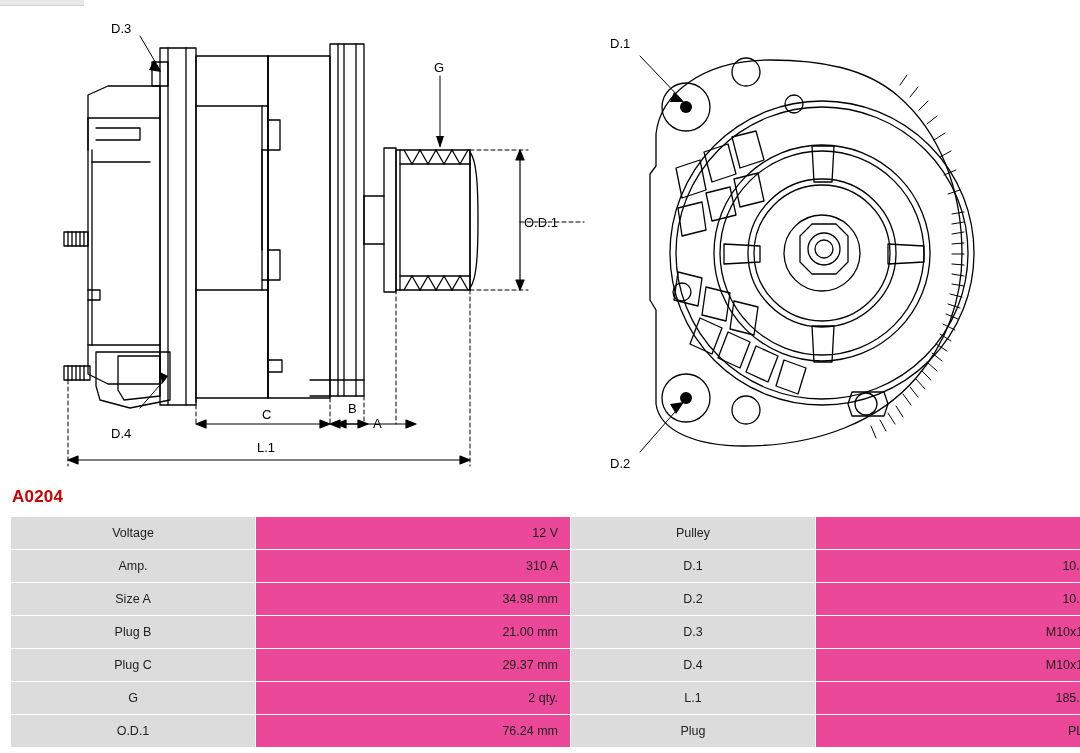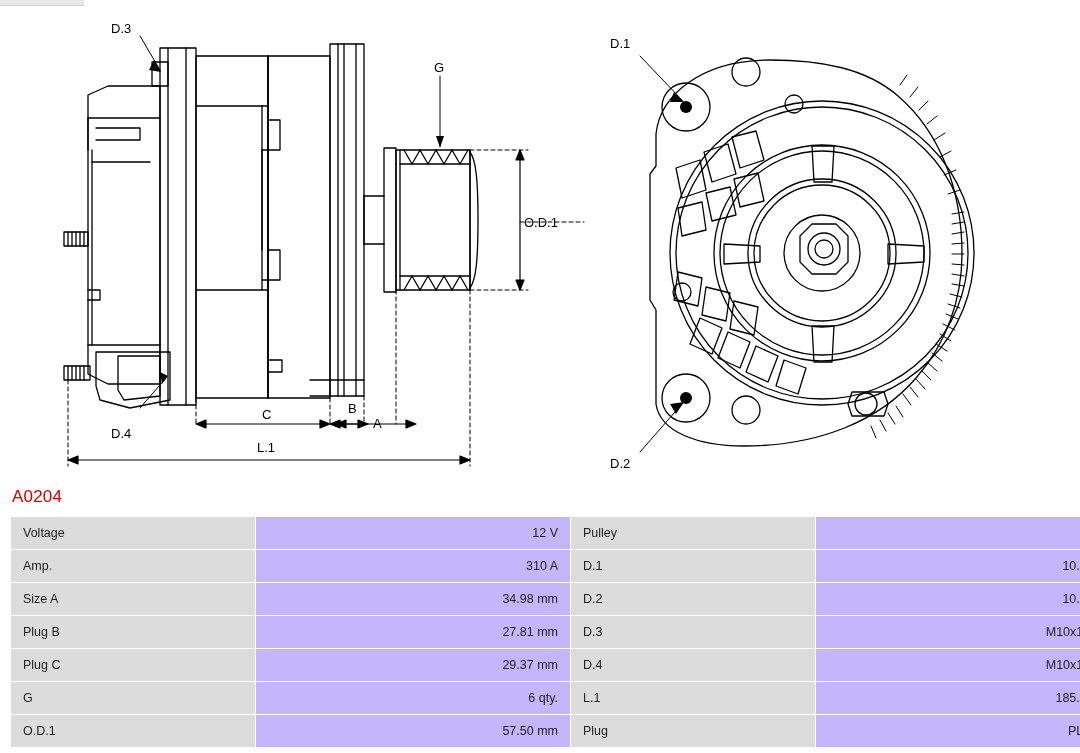--- a/index.html
+++ b/index.html
@@ -28,47 +28,47 @@
     height: 480px;
   }
   .diagram-area svg {
     display: block;
   }
   .part-code {
     position: absolute;
     left: 12px;
     top: 487px;
     font-size: 17px;
-    font-weight: normal;
+    font-weight: bold;
     color: #cc0000;
     letter-spacing: 0.2px;
   }
   .spec-table {
     position: absolute;
     left: 10px;
     top: 516px;
     width: 1060px;
     border-collapse: collapse;
     table-layout: fixed;
   }
   .spec-table td {
     border: 1px solid #ffffff;
     font-size: 12.5px;
     height: 32px;
     padding: 0 12px;
     vertical-align: middle;
   }
   .spec-table td.label {
     background: #dcdcdc;
-    text-align: left;
+    text-align: center;
     color: #222222;
     width: 220px;
   }
   .spec-table td.value {
-    background: #c4b5fd;
+    background: #ec4899;
     text-align: right;
     color: #222222;
     width: 290px;
   }
   .top-strip {
     position: absolute;
     left: 0;
     top: 0;
     width: 84px;
     height: 5px;
@@ -298,38 +298,38 @@
         <td class="value">10.50 mm</td>
       </tr>
       <tr>
         <td class="label">Size A</td>
         <td class="value">34.98 mm</td>
         <td class="label">D.2</td>
         <td class="value">10.50 mm</td>
       </tr>
       <tr>
         <td class="label">Plug B</td>
-        <td class="value">27.81 mm</td>
+        <td class="value">21.00 mm</td>
         <td class="label">D.3</td>
         <td class="value">M10x1.5 mm</td>
       </tr>
       <tr>
         <td class="label">Plug C</td>
         <td class="value">29.37 mm</td>
         <td class="label">D.4</td>
         <td class="value">M10x1.5 mm</td>
       </tr>
       <tr>
         <td class="label">G</td>
-        <td class="value">6 qty.</td>
+        <td class="value">2 qty.</td>
         <td class="label">L.1</td>
         <td class="value">185.00 mm</td>
       </tr>
       <tr>
         <td class="label">O.D.1</td>
-        <td class="value">57.50 mm</td>
+        <td class="value">76.24 mm</td>
         <td class="label">Plug</td>
         <td class="value">PL_2401</td>
       </tr>
     </tbody>
   </table>
 
 </div>
 
 </body></html>

